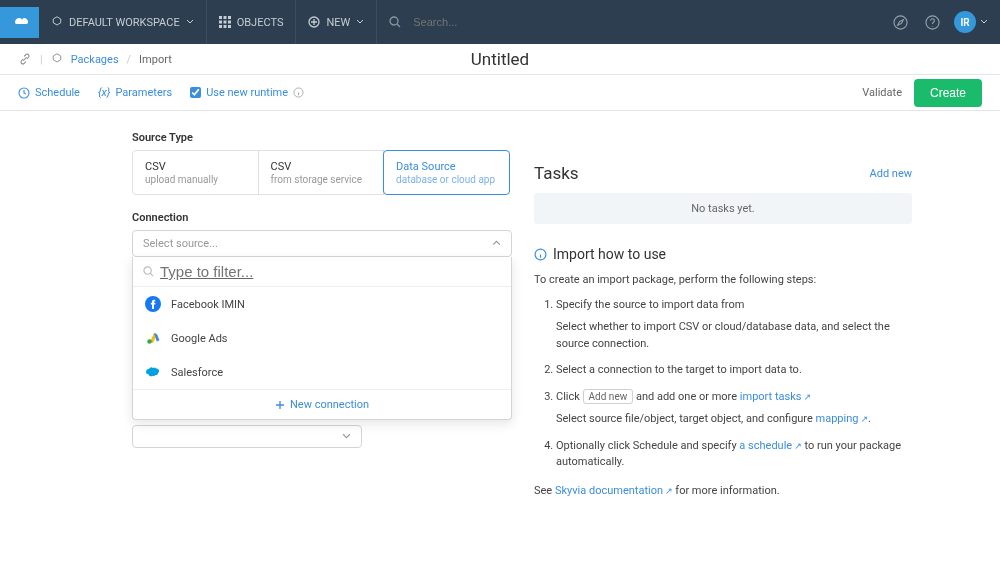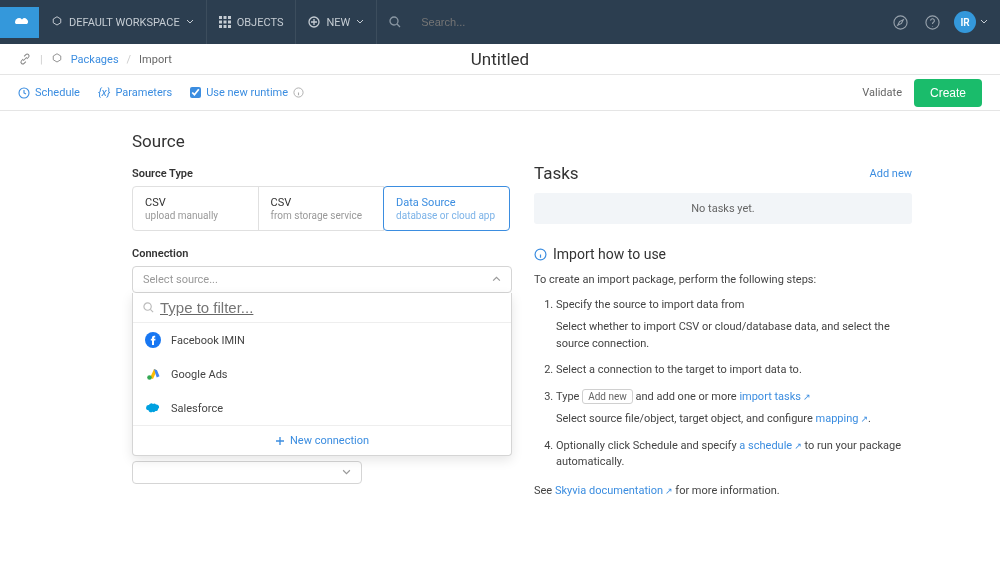--- a/index.html
+++ b/index.html
@@ -5,21 +5,21 @@
 * { margin: 0; padding: 0; box-sizing: border-box; }
 body { font-family: -apple-system, BlinkMacSystemFont, "Segoe UI", Roboto, sans-serif; font-size: 13px; color: #333; background: #fff; }
 
 
 .navbar { height: 44px; background: #2c3e50; display: flex; align-items: center; color: #c5ccd3; font-size: 11px; }
 .navbar-brand { width: 39px; height: 31px; background: #3498db; display: flex; align-items: center; justify-content: center; }
 .navbar-section { display: flex; align-items: center; height: 100%; padding: 0 12px; gap: 6px; border-right: 1px solid rgba(255,255,255,0.08); cursor: pointer; }
 .navbar-right { margin-left: auto; display: flex; align-items: center; gap: 12px; padding-right: 12px; }
 .navbar-icon-btn { width: 20px; height: 20px; display: flex; align-items: center; justify-content: center; cursor: pointer; opacity: 0.7; }
 .avatar { width: 22px; height: 22px; border-radius: 50%; background: #3498db; color: #fff; font-size: 10px; font-weight: 600; display: flex; align-items: center; justify-content: center; }
-.navbar-search { display: flex; align-items: center; gap: 20px; padding-left: 12px; flex: 1; }
+.navbar-search { display: flex; align-items: center; gap: 12px; padding-left: 12px; flex: 1; }
 .navbar-search input { background: transparent; border: none; outline: none; color: #c5ccd3; font-size: 11px; width: 200px; }
 
 
 .breadcrumb-bar { height: 31px; border-bottom: 1px solid #e5e5e5; display: flex; align-items: center; padding: 0 18px; gap: 8px; font-size: 11px; color: #666; position: relative; }
 .breadcrumb-bar a { color: #3b8de0; text-decoration: none; }
 .breadcrumb-bar .sep { color: #ccc; }
 .page-title { position: absolute; left: 50%; transform: translateX(-50%); font-size: 17px; font-weight: 400; color: #333; }
 
 
 .toolbar { height: 36px; border-bottom: 1px solid #e5e5e5; display: flex; align-items: center; padding: 0 18px; gap: 18px; font-size: 11px; }
@@ -203,21 +203,20 @@
       </svg>
   </div>
   <div class="toolbar-right">
     <span class="btn-text">Validate</span>
     <button class="btn-primary">Create</button>
   </div>
 </div>
 
 <div class="content">
   <div class="col-left">
-    <div class="section-title">Source</div>
 
     <div class="field-label">Source Type</div>
     <div class="source-type-row">
       <div class="source-type-card">
         <div class="card-title">CSV</div>
         <div class="card-sub">upload manually</div>
       </div>
       <div class="source-type-card">
         <div class="card-title">CSV</div>
         <div class="card-sub">from storage service</div>
@@ -328,21 +327,21 @@
     </div>
     <div class="howto-body">
       <p>To create an import package, perform the following steps:</p>
       <ol>
         <li>
           <span>Specify the source to import data from</span>
           <span class="indent">Select whether to import CSV or cloud/database data, and select the source connection.</span>
         </li>
         <li>Select a connection to the target to import data to.</li>
         <li>
-          <span>Type</span>
+          <span>Click</span>
           <span class="inline-tag">Add new</span>
           <span>and add one or more</span>
           <span class="inline-link"><span>import tasks</span><span class="ext-icon">↗</span></span>
           <span class="indent">
             <span>Select source file/object, target object, and configure</span>
             <span class="inline-link"><span>mapping</span><span class="ext-icon">↗</span></span>.
           </span>
         </li>
         <li>
           <span>Optionally click Schedule and specify</span>

